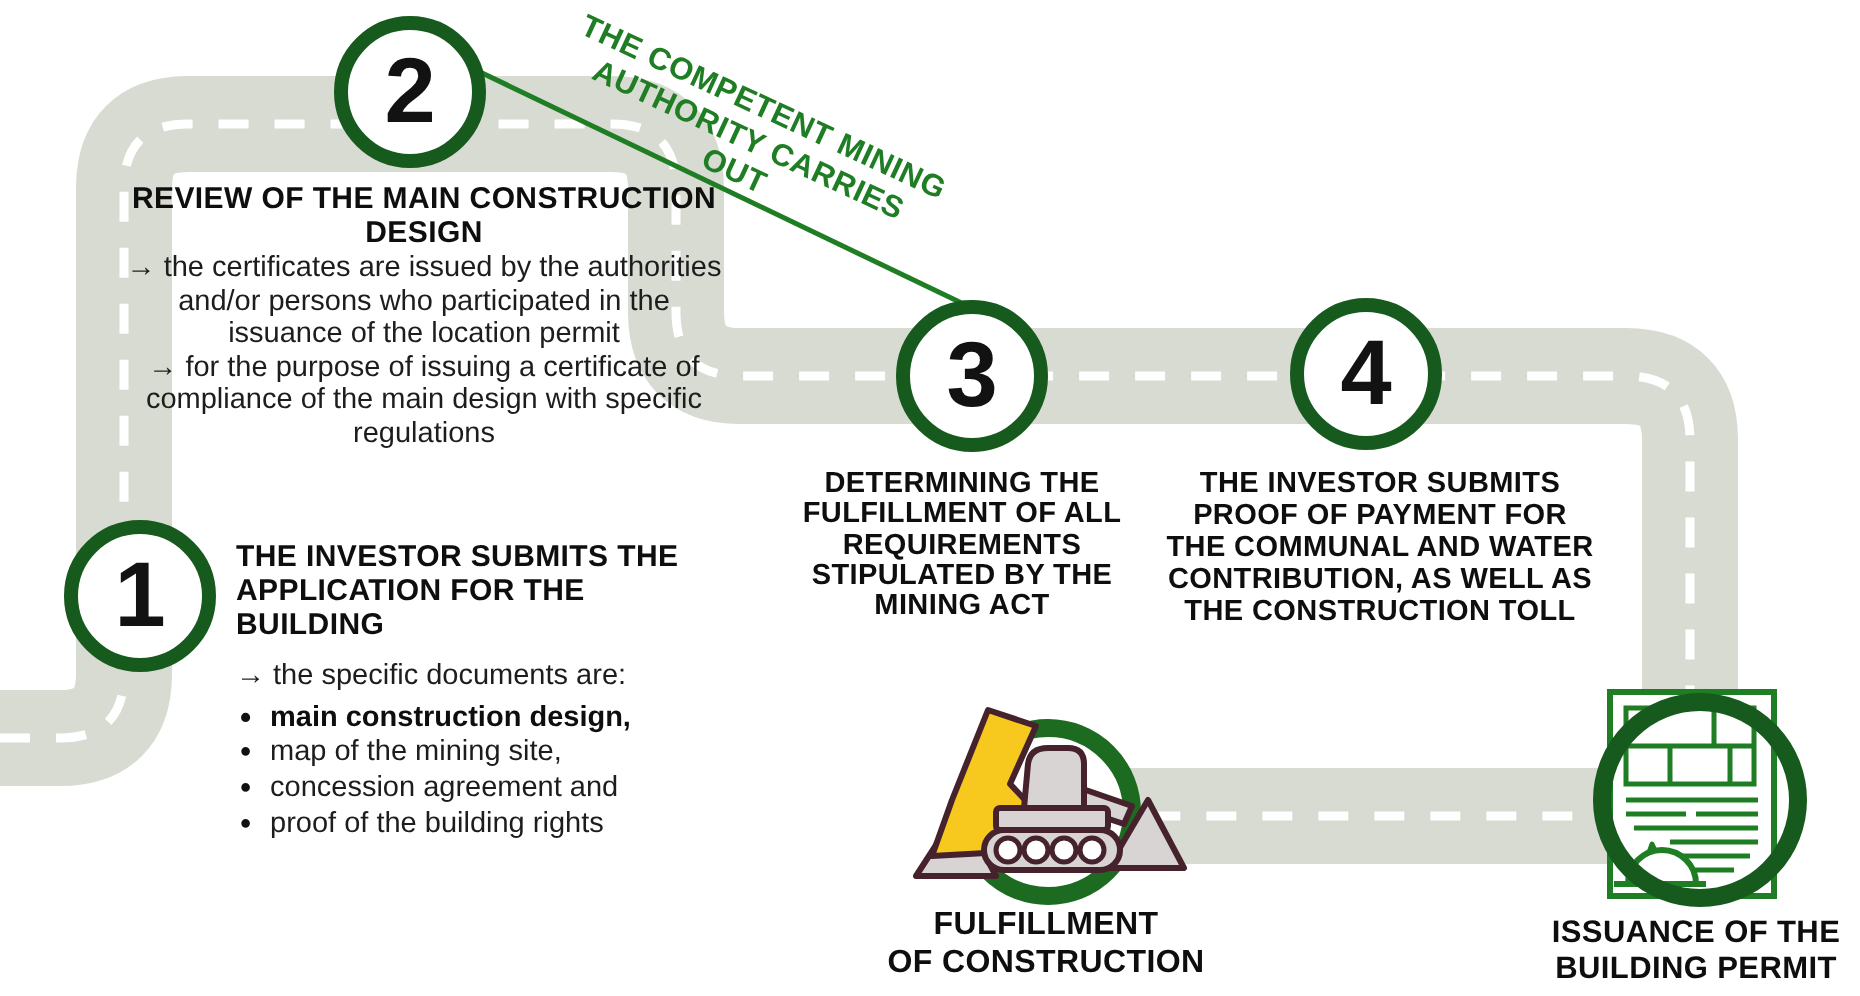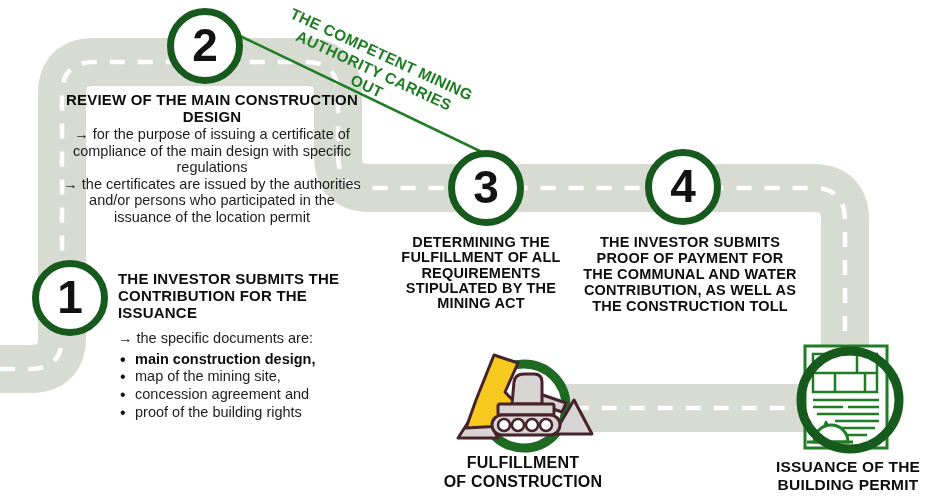--- a/index.html
+++ b/index.html
@@ -75,25 +75,25 @@
   </div>
   <div class="step-circle" style="left:448px; top:150px;">
     <span class="step-number">3</span>
   </div>
   <div class="step-circle" style="left:645px; top:149px;">
     <span class="step-number">4</span>
   </div>
 
   <div class="heading centered" style="left:52px; top:92px; width:320px;">REVIEW OF THE MAIN CONSTRUCTION DESIGN</div>
   <div class="body-text centered" style="left:62px; top:126px; width:300px; text-align:center;">
+    <p>→ the certificates are issued by the authorities and/or persons who participated in the issuance of the location permit</p>
     <p>→ for the purpose of issuing a certificate of compliance of the main design with specific regulations</p>
-    <p>→ the certificates are issued by the authorities and/or persons who participated in the issuance of the location permit</p>
   </div>
 
-  <div class="heading" style="left:118px; top:271px; width:222px;">THE INVESTOR SUBMITS THE CONTRIBUTION FOR THE ISSUANCE</div>
+  <div class="heading" style="left:118px; top:271px; width:222px;">THE INVESTOR SUBMITS THE APPLICATION FOR THE BUILDING</div>
   <div class="body-text" style="left:118px; top:330px; width:240px;">
     <p>→ the specific documents are:</p>
     <ul class="doc-list">
       <li class="bold">main construction design,</li>
       <li>map of the mining site,</li>
       <li>concession agreement and</li>
       <li>proof of the building rights</li>
     </ul>
   </div>
 

